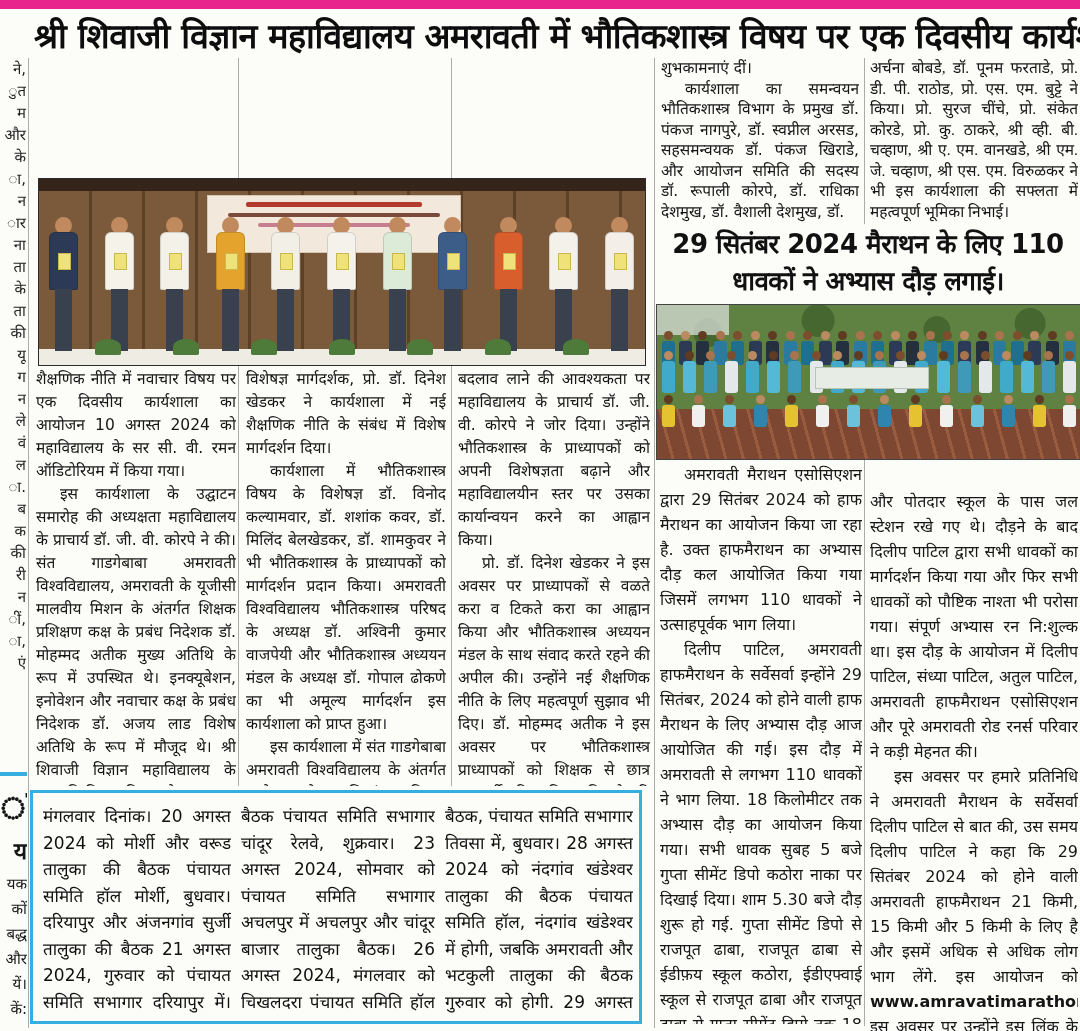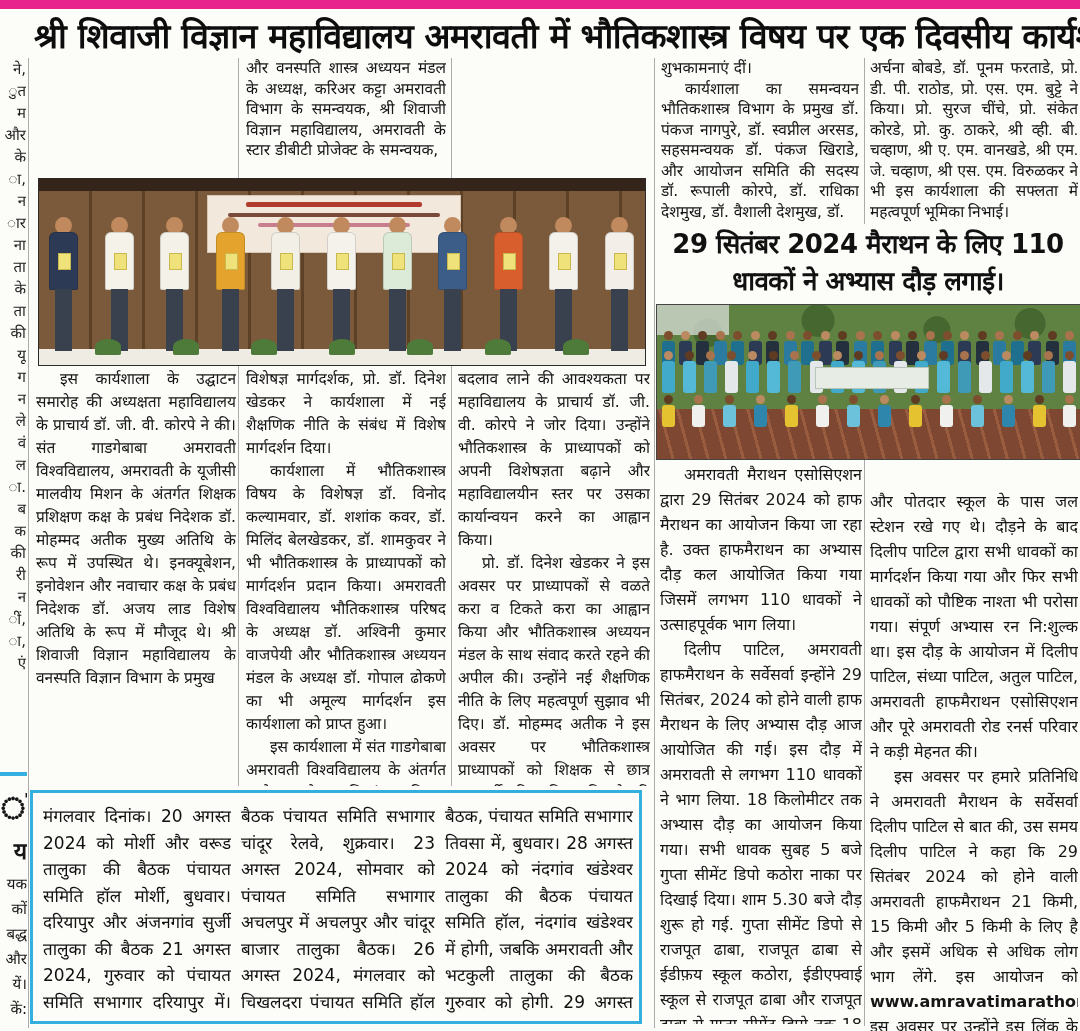--- a/index.html
+++ b/index.html
@@ -127,23 +127,20 @@
   <div class="vline" style="left:238px;top:58px;height:120px;"></div>
   <div class="vline" style="left:238px;top:366px;height:420px;"></div>
   <div class="vline" style="left:451px;top:58px;height:120px;"></div>
   <div class="vline" style="left:451px;top:366px;height:420px;"></div>
   <div class="vline" style="left:654px;top:58px;height:970px;"></div>
   <div class="vline" style="left:864px;top:58px;height:166px;"></div>
   <div class="vline" style="left:864px;top:460px;height:566px;"></div>
 
   <div class="headline">श्री शिवाजी विज्ञान महाविद्यालय अमरावती में भौतिकशास्त्र विषय पर एक दिवसीय कार्यशाला का सफ्ल आयोजन</div>
 
-  <div class="col tcol" style="left:246px;top:58px;width:200px;height:122px;">
-    <p>और वनस्पति शास्त्र अध्ययन मंडल के अध्यक्ष, करिअर कट्टा अमरावती विभाग के समन्वयक, श्री शिवाजी विज्ञान महाविद्यालय, अमरावती के स्टार डीबीटी प्रोजेक्ट के समन्वयक,</p>
-  </div>
   <div class="col tcol" style="left:661px;top:58px;width:198px;height:166px;">
     <p>शुभकामनाएं दीं।</p>
     <p class="indent">कार्यशाला का समन्वयन भौतिकशास्त्र विभाग के प्रमुख डॉ. पंकज नागपुरे, डॉ. स्वप्नील अरसड, सहसमन्वयक डॉ. पंकज खिराडे, और आयोजन समिति की सदस्य डॉ. रूपाली कोरपे, डॉ. राधिका देशमुख, डॉ. वैशाली देशमुख, डॉ.</p>
   </div>
   <div class="col tcol" style="left:870px;top:58px;width:208px;height:168px;font-family:Liberation Serif, serif;">
     <p>अर्चना बोबडे, डॉ. पूनम फरताडे, प्रो. डी. पी. राठोड, प्रो. एस. एम. बुट्टे ने किया। प्रो. सुरज चींचे, प्रो. संकेत कोरडे, प्रो. कु. ठाकरे, श्री व्ही. बी. चव्हाण, श्री ए. एम. वानखडे, श्री एम. जे. चव्हाण, श्री एस. एम. विरुळकर ने भी इस कार्यशाला की सफ्लता में महत्वपूर्ण भूमिका निभाई।</p>
   </div>
 
   <div class="wkphoto">
     <div class="wk-ceiling"></div>
@@ -226,20 +223,21 @@
         <i></i>
         <i></i>
         <i></i>
         <i></i>
         <i></i>
         <i></i>
       </div>
   </div>
 
   <div class="col bcol" style="left:36px;top:368px;width:200px;height:418px;">
+    <p>शैक्षणिक नीति में नवाचार विषय पर एक दिवसीय कार्यशाला का आयोजन 10 अगस्त 2024 को महाविद्यालय के सर सी. वी. रमन ऑडिटोरियम में किया गया।</p>
     <p class="indent">इस कार्यशाला के उद्घाटन समारोह की अध्यक्षता महाविद्यालय के प्राचार्य डॉ. जी. वी. कोरपे ने की। संत गाडगेबाबा अमरावती विश्वविद्यालय, अमरावती के यूजीसी मालवीय मिशन के अंतर्गत शिक्षक प्रशिक्षण कक्ष के प्रबंध निदेशक डॉ. मोहम्मद अतीक मुख्य अतिथि के रूप में उपस्थित थे। इनक्यूबेशन, इनोवेशन और नवाचार कक्ष के प्रबंध निदेशक डॉ. अजय लाड विशेष अतिथि के रूप में मौजूद थे। श्री शिवाजी विज्ञान महाविद्यालय के वनस्पति विज्ञान विभाग के प्रमुख</p>
   </div>
   <div class="col bcol" style="left:246px;top:368px;width:200px;height:418px;">
     <p>विशेषज्ञ मार्गदर्शक, प्रो. डॉ. दिनेश खेडकर ने कार्यशाला में नई शैक्षणिक नीति के संबंध में विशेष मार्गदर्शन दिया।</p>
     <p class="indent">कार्यशाला में भौतिकशास्त्र विषय के विशेषज्ञ डॉ. विनोद कल्यामवार, डॉ. शशांक कवर, डॉ. मिलिंद बेलखेडकर, डॉ. शामकुवर ने भी भौतिकशास्त्र के प्राध्यापकों को मार्गदर्शन प्रदान किया। अमरावती विश्वविद्यालय भौतिकशास्त्र परिषद के अध्यक्ष डॉ. अश्विनी कुमार वाजपेयी और भौतिकशास्त्र अध्ययन मंडल के अध्यक्ष डॉ. गोपाल ढोकणे का भी अमूल्य मार्गदर्शन इस कार्यशाला को प्राप्त हुआ।</p>
     <p class="indent">इस कार्यशाला में संत गाडगेबाबा अमरावती विश्वविद्यालय के अंतर्गत आने वाले अधिकांश विज्ञान महाविद्यालयों के</p>
   </div>
   <div class="col bcol" style="left:458px;top:368px;width:192px;height:418px;">
     <p>बदलाव लाने की आवश्यकता पर महाविद्यालय के प्राचार्य डॉ. जी. वी. कोरपे ने जोर दिया। उन्होंने भौतिकशास्त्र के प्राध्यापकों को अपनी विशेषज्ञता बढ़ाने और महाविद्यालयीन स्तर पर उसका कार्यान्वयन करने का आह्वान किया।</p>
     <p class="indent">प्रो. डॉ. दिनेश खेडकर ने इस अवसर पर प्राध्यापकों से वळते करा व टिकते करा का आह्वान किया और भौतिकशास्त्र अध्ययन मंडल के साथ संवाद करते रहने की अपील की। उन्होंने नई शैक्षणिक नीति के लिए महत्वपूर्ण सुझाव भी दिए। डॉ. मोहम्मद अतीक ने इस अवसर पर भौतिकशास्त्र प्राध्यापकों को शिक्षक से छात्र सहकर्मी की भूमिका निभाने की आवश्यकता पर जोर दिया। डॉ. अजय लाड ने सभी उपस्थित प्राध्यापकों और आयोजकों को</p>

